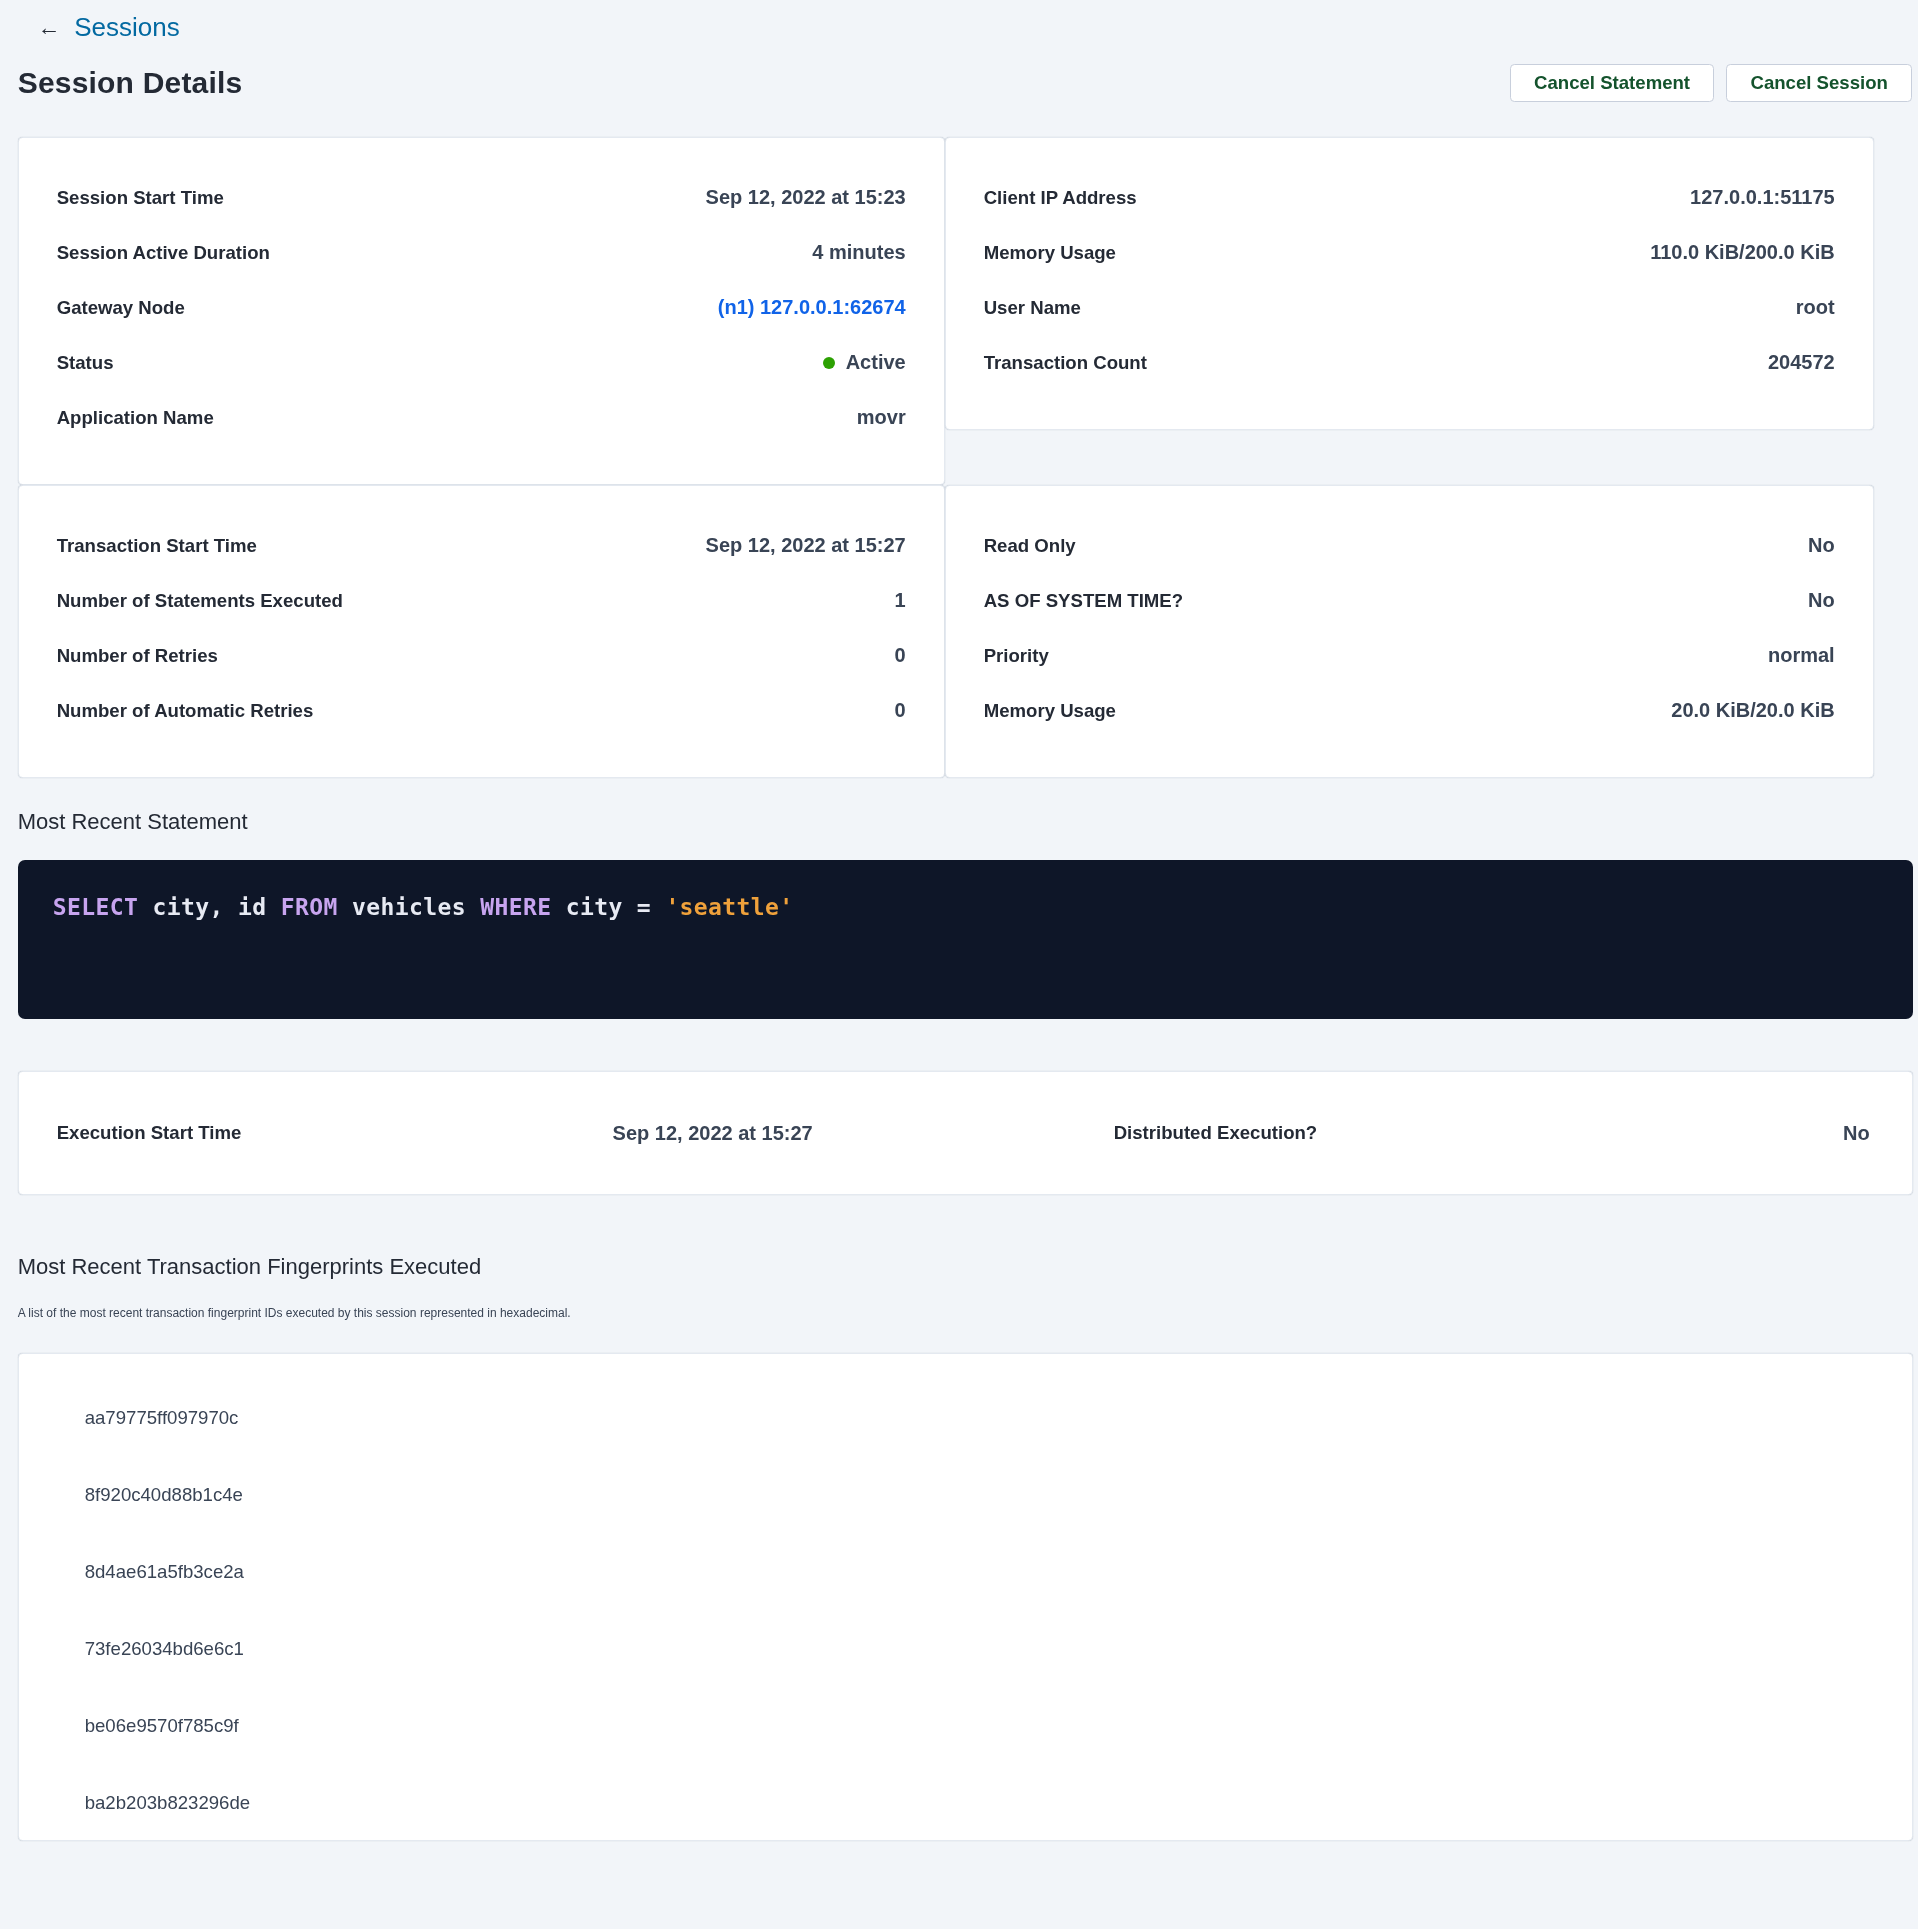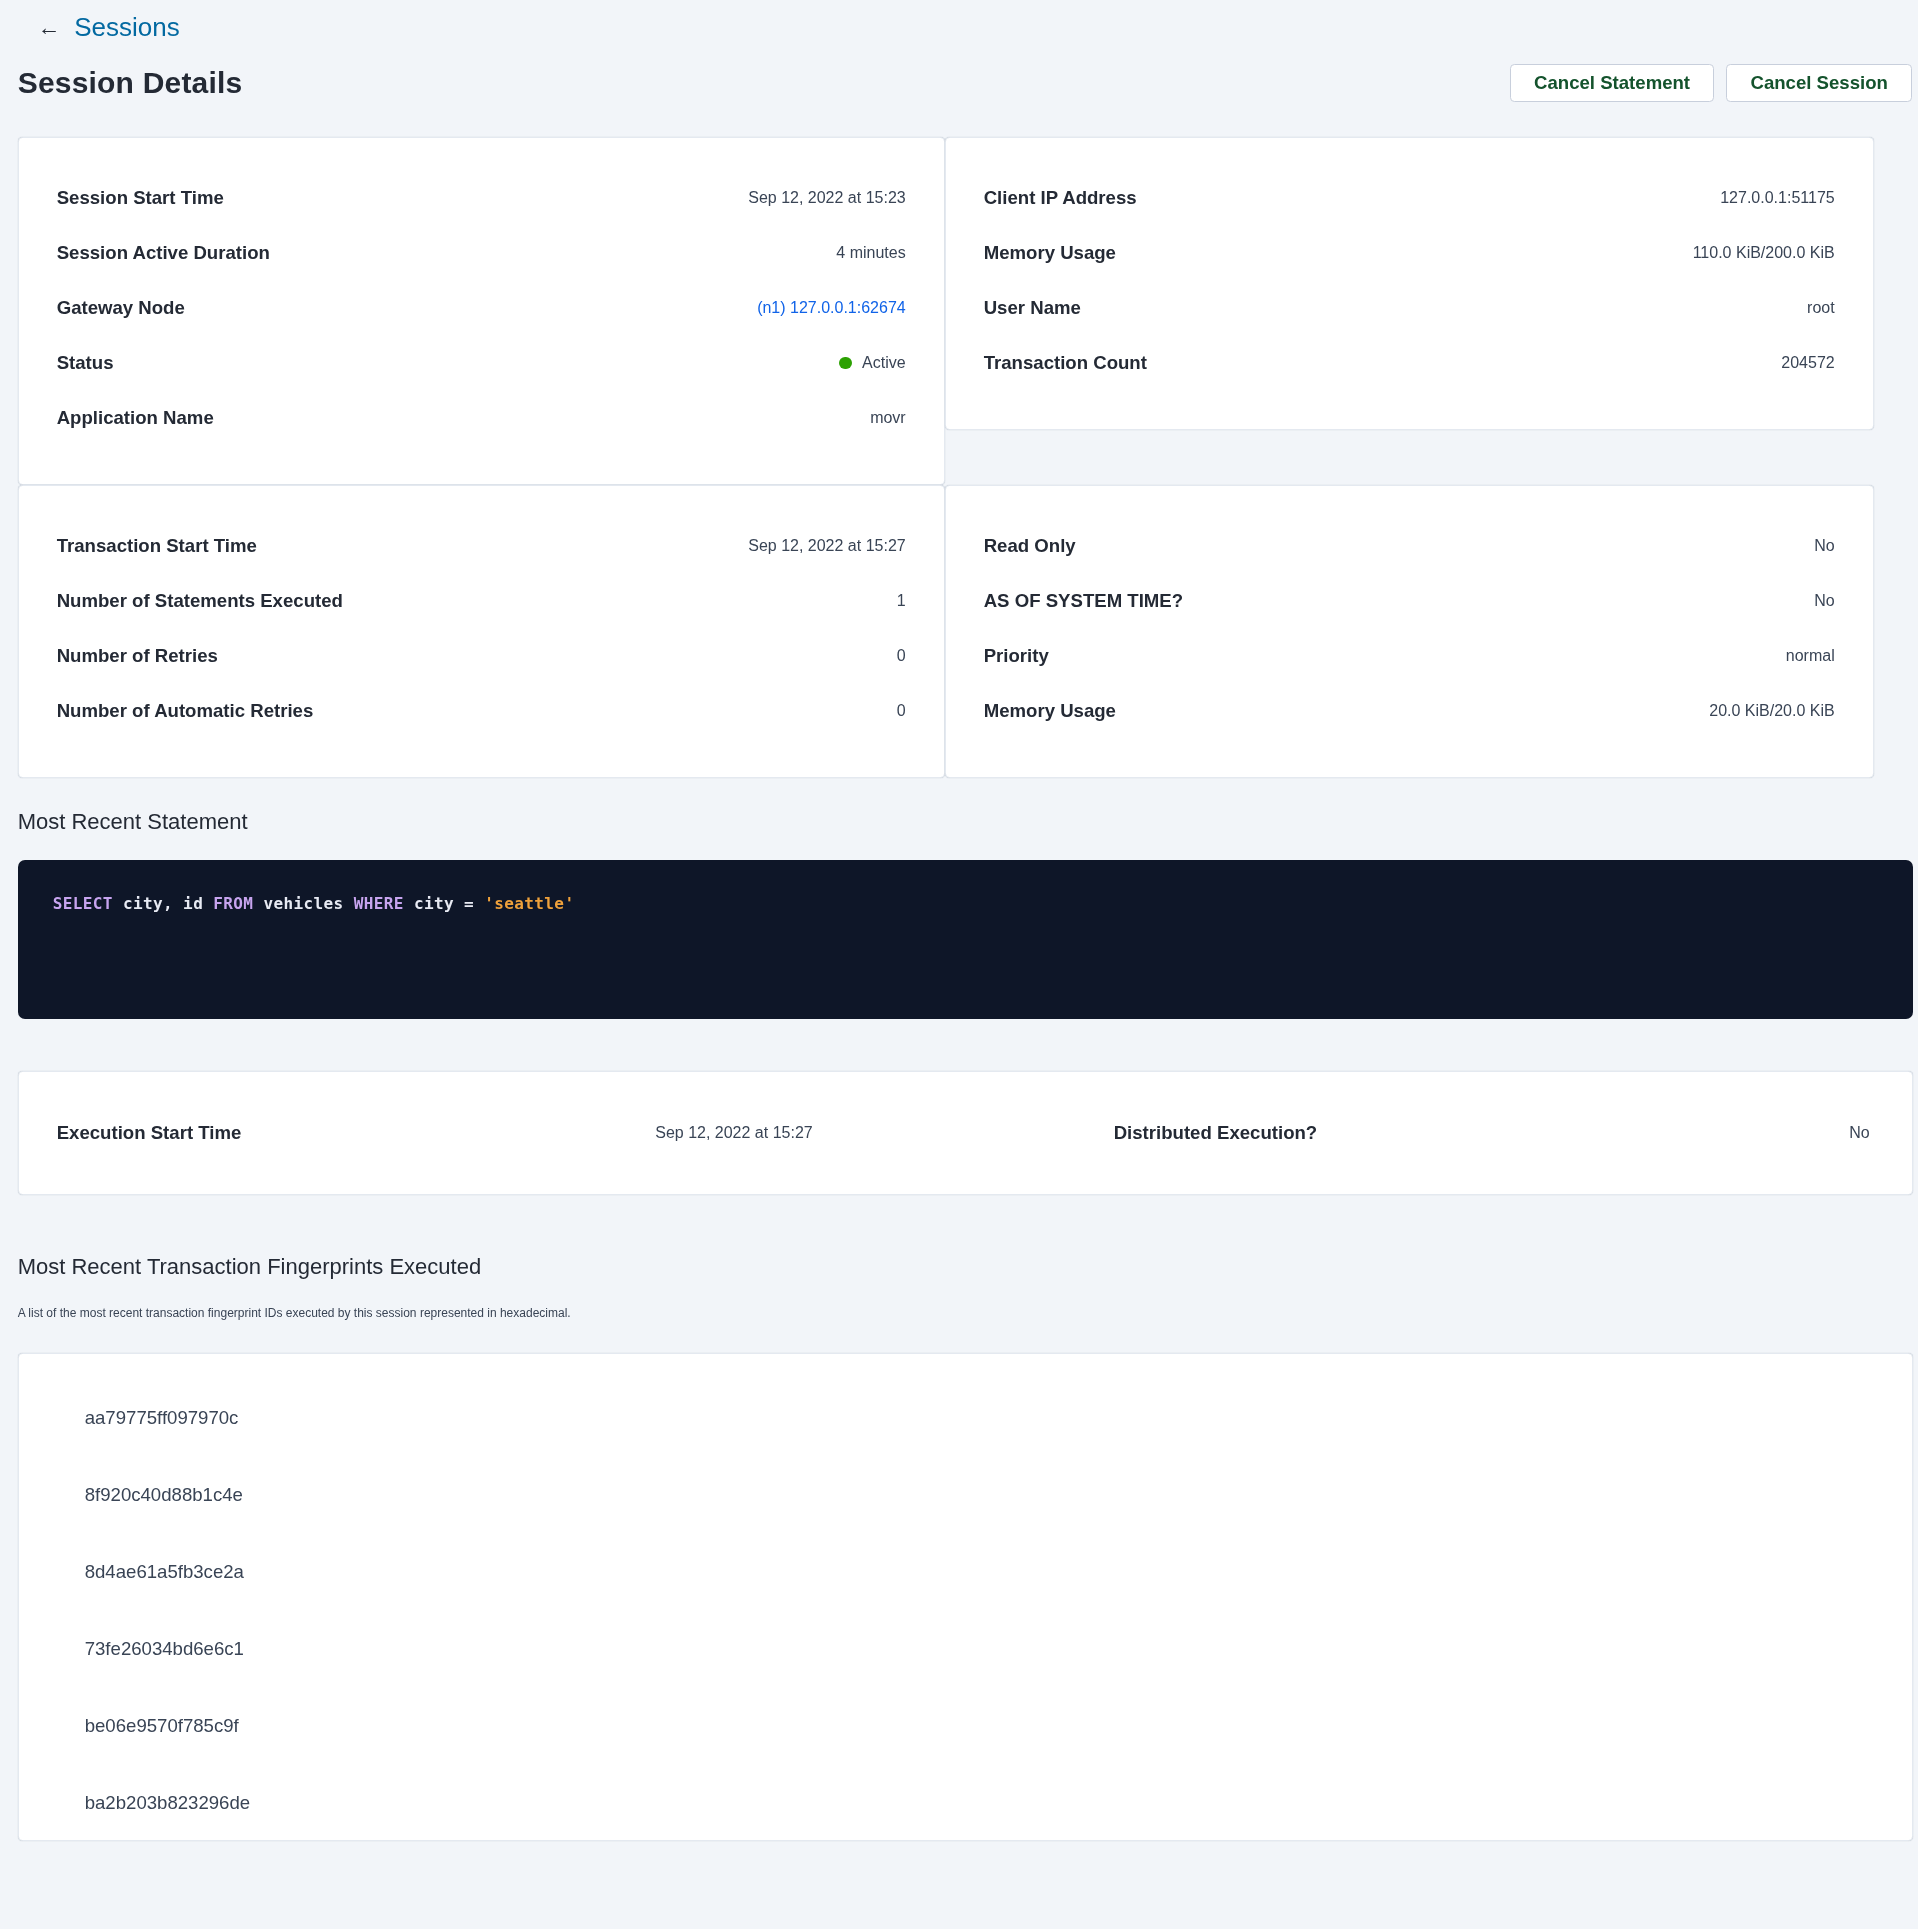--- a/index.html
+++ b/index.html
@@ -32,37 +32,37 @@
   .cards-row { display: flex; align-items: flex-start; margin-top: 29px; }
   .card {
     background: #FFFFFF; border: 0.9px solid #E4E9F0; border-radius: 4.4px;
     box-shadow: 0 0 0.9px rgba(67,90,111,0.41);
   }
   .card.half-l { width: 927px; }
   .card.half-r { width: 929px; }
   .card-pad { padding: 32px 38px 39px 38px; }
   .summary-row { display: flex; justify-content: space-between; align-items: center; height: 55px; }
   .lbl { font-size: 18.6px; font-weight: 700; color: #242A35; }
-  .val { font-size: 16px; font-weight: 400; color: #394455; text-align: right; }
+  .val { font-size: 20px; font-weight: 700; color: #394455; text-align: right; }
   .val.link { color: #1063E8; cursor: pointer; }
   .status-wrap { display: inline-flex; align-items: center; gap: 10.6px; }
   .dot { width: 12.4px; height: 12.4px; border-radius: 50%; background: #2CA102; display: inline-block; }
 
   
   .section-heading { font-size: 22px; font-weight: 400; color: #242A35; margin-top: 31px; margin-bottom: 24px; }
 
   
   .sql-box {
     margin-top: 25px; height: 159px; width: 1895px;
     background: #0E1628; border-radius: 7px;
     padding: 34px 35px;
   }
   .sql-line {
     font-family: "DejaVu Sans Mono", "Liberation Mono", monospace;
-    font-size: 16px; font-weight: 700; white-space: pre; letter-spacing: 0.4px;
+    font-size: 23px; font-weight: 700; white-space: pre; letter-spacing: 0.4px;
   }
   .tok-keyword { color: #C7A4EF; }
   .tok-plain   { color: #E7EAF3; }
   .tok-string  { color: #EFA13B; }
 
   
   .exec-card {
     margin-top: 52px; height: 124px; width: 1895px;
     display: grid; grid-template-columns: 1fr 1fr; column-gap: 301px;
     align-items: center; padding: 0 42px 0 38px;

